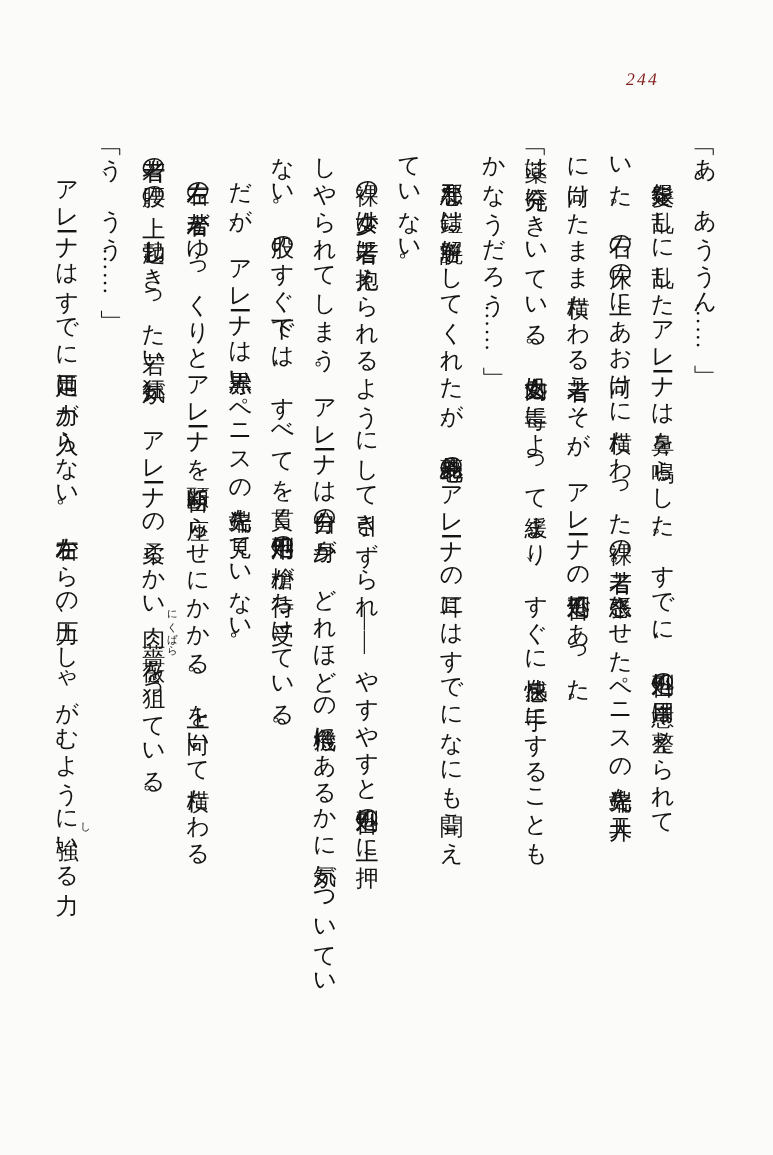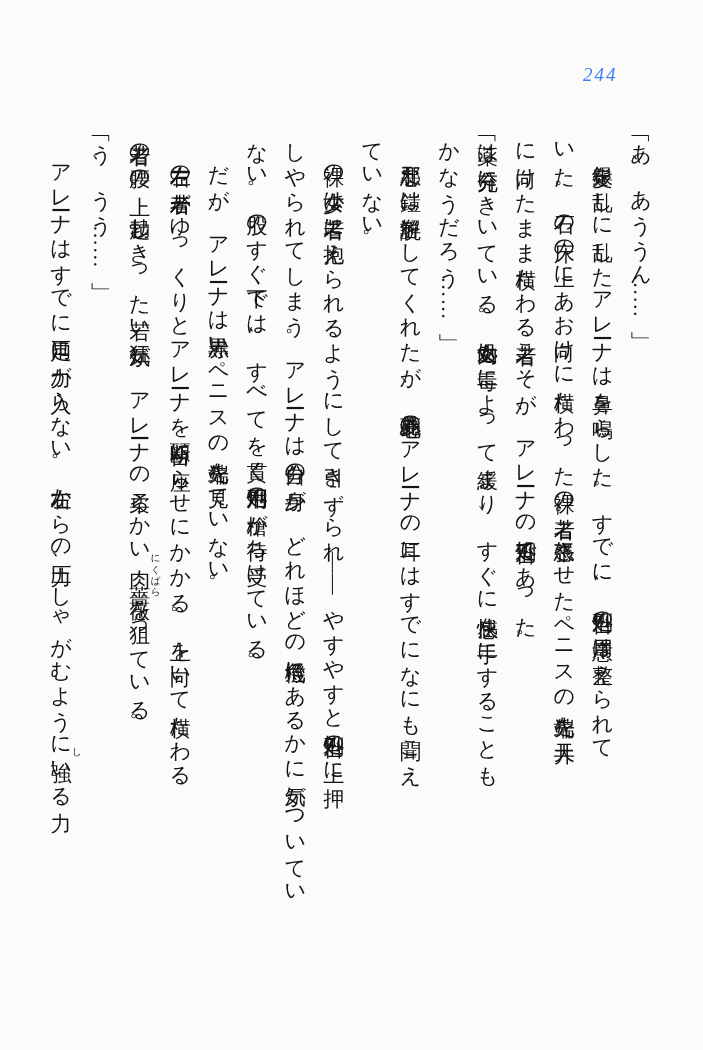--- a/index.html
+++ b/index.html
@@ -16,25 +16,25 @@
     position: relative;
   }
   .page {
     position: absolute;
     inset: 0;
     background: #fbfbf9;
   }
   .page-number {
     position: absolute;
     top: 64px;
-    left: 583px;
-    font-size: 19px;
+    left: 569px;
+    font-size: 16px;
     font-style: italic;
     letter-spacing: 2px;
-    color: #3b82f6;
+    color: #7f1d1d;
   }
   .text-block {
     position: absolute;
     top: 128px;
     right: 43px;
     height: 840px;
     writing-mode: vertical-rl;
     text-orientation: mixed;
     font-size: 21px;
     letter-spacing: 0.8px;

